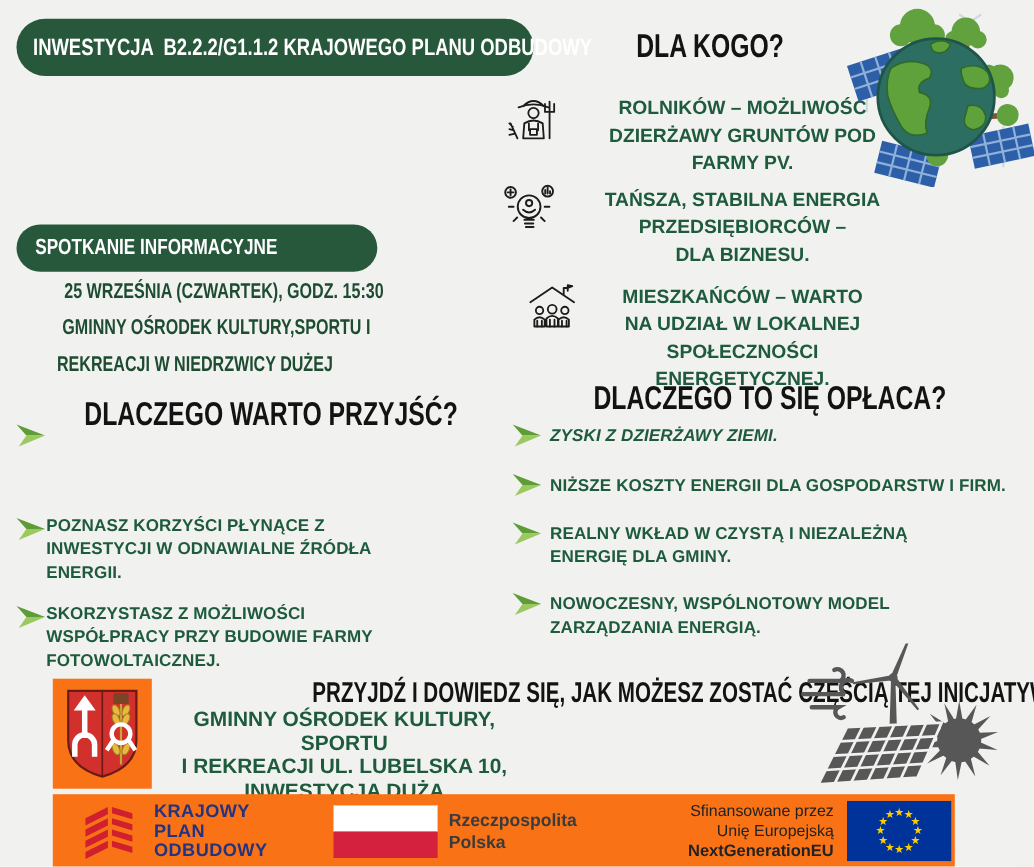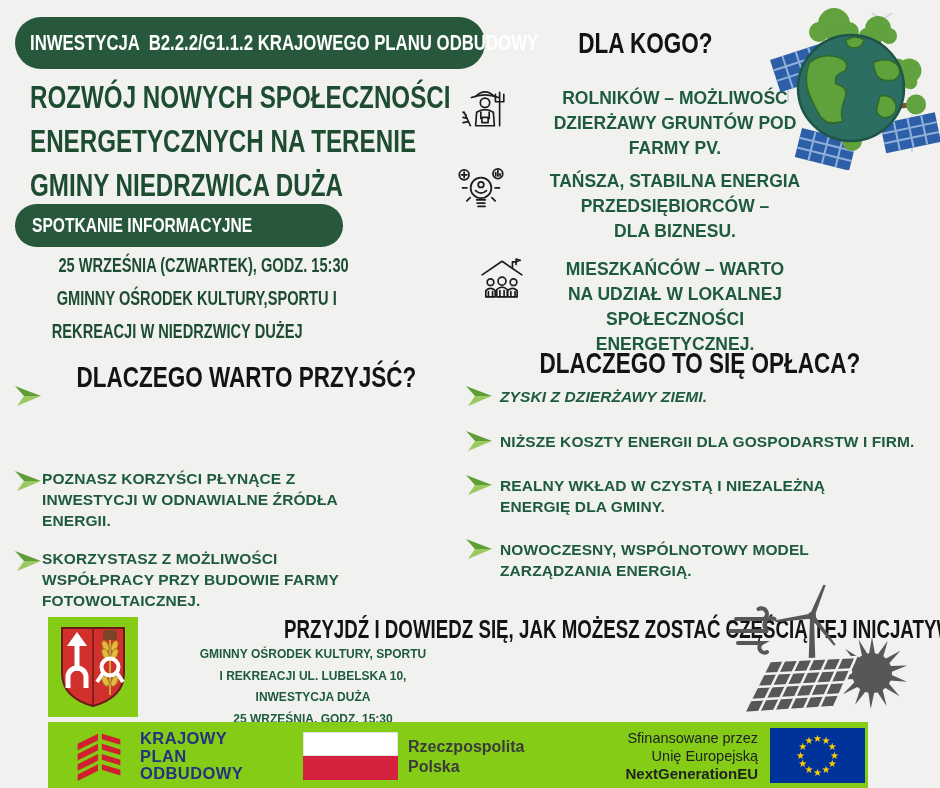--- a/index.html
+++ b/index.html
@@ -10,42 +10,37 @@
   .sx{display:inline-block;transform:scaleX(0.78);transform-origin:0 50%;white-space:pre;}
   .sxc{display:inline-block;transform:scaleX(0.75);transform-origin:50% 50%;white-space:pre;}
   .pill{background:#27583c;border-radius:24px;display:flex;align-items:center;
         box-shadow:0 0 0 3px #27583c;}
   .pill .sx{color:#fff;font-weight:700;}
   .title-line{font-weight:700;color:#1d4c31;font-size:31px;line-height:44px;}
   .meet-line{font-weight:700;color:#1d4c31;font-size:19.5px;line-height:33px;text-align:center;}
   .h-black{font-weight:700;color:#131313;font-size:30px;text-align:center;white-space:nowrap;}
   .bullet-text{font-weight:700;color:#1e5b3d;font-size:15.5px;line-height:21px;letter-spacing:.1px;}
   .fw-text{font-weight:700;color:#1e5b3d;font-size:17.5px;line-height:25px;text-align:center;}
-  .cta-line{font-weight:700;color:#1e5b3d;font-size:12px;line-height:21.5px;text-align:center;}
-  .white-card{background:#84cc16;}
+  .cta-line{font-weight:700;color:#1e5b3d;font-size:19px;line-height:21.5px;text-align:center;}
+  .white-card{background:#f97316;}
   .kpo-text{font-weight:700;color:#24337f;font-size:16.5px;line-height:17.5px;letter-spacing:.4px;}
   .pol-text{font-weight:600;color:#3b3b3b;font-size:16px;line-height:20px;}
   .eu-text{color:#222;font-size:14.5px;line-height:18px;text-align:right;}
   .eu-text .bold{font-weight:700;font-size:15px;}
   .icon-line{stroke:#1c1c1c;stroke-width:1.6;fill:none;stroke-linecap:round;stroke-linejoin:round;}
 </style>
 </head>
 <body>
 
 <div id="poster">
 
   <div class="abs pill" style="left:18px;top:20px;width:452px;height:46px;padding-left:12px;">
     <span class="sx" style="font-size:21.5px;">INWESTYCJA  B2.2.2/G1.1.2 KRAJOWEGO PLANU ODBUDOWY</span>
   </div>
 
-  <div class="abs" style="left:30px;top:76px;">
-    <div class="title-line"><span class="sx">ROZWÓJ NOWYCH SPOŁECZNOŚCI</span></div>
-    <div class="title-line"><span class="sx">ENERGETYCZNYCH NA TERENIE</span></div>
-    <div class="title-line"><span class="sx">GMINY NIEDRZWICA DUŻA</span></div>
-  </div>
 
   <div class="abs pill" style="left:18px;top:207px;width:308px;height:37px;padding-left:14px;border-radius:19px;">
     <span class="sx" style="font-size:20px;">SPOTKANIE INFORMACYJNE</span>
   </div>
 
   <div class="abs" style="left:10px;top:249px;width:324px;">
     <div class="meet-line"><span class="sxc">25 WRZEŚNIA (CZWARTEK), GODZ. 15:30</span></div>
     <div class="meet-line"><span class="sxc">GMINNY OŚRODEK KULTURY,SPORTU I</span></div>
     <div class="meet-line"><span class="sxc">REKREACJI W NIEDRZWICY DUŻEJ</span></div>
   </div>

